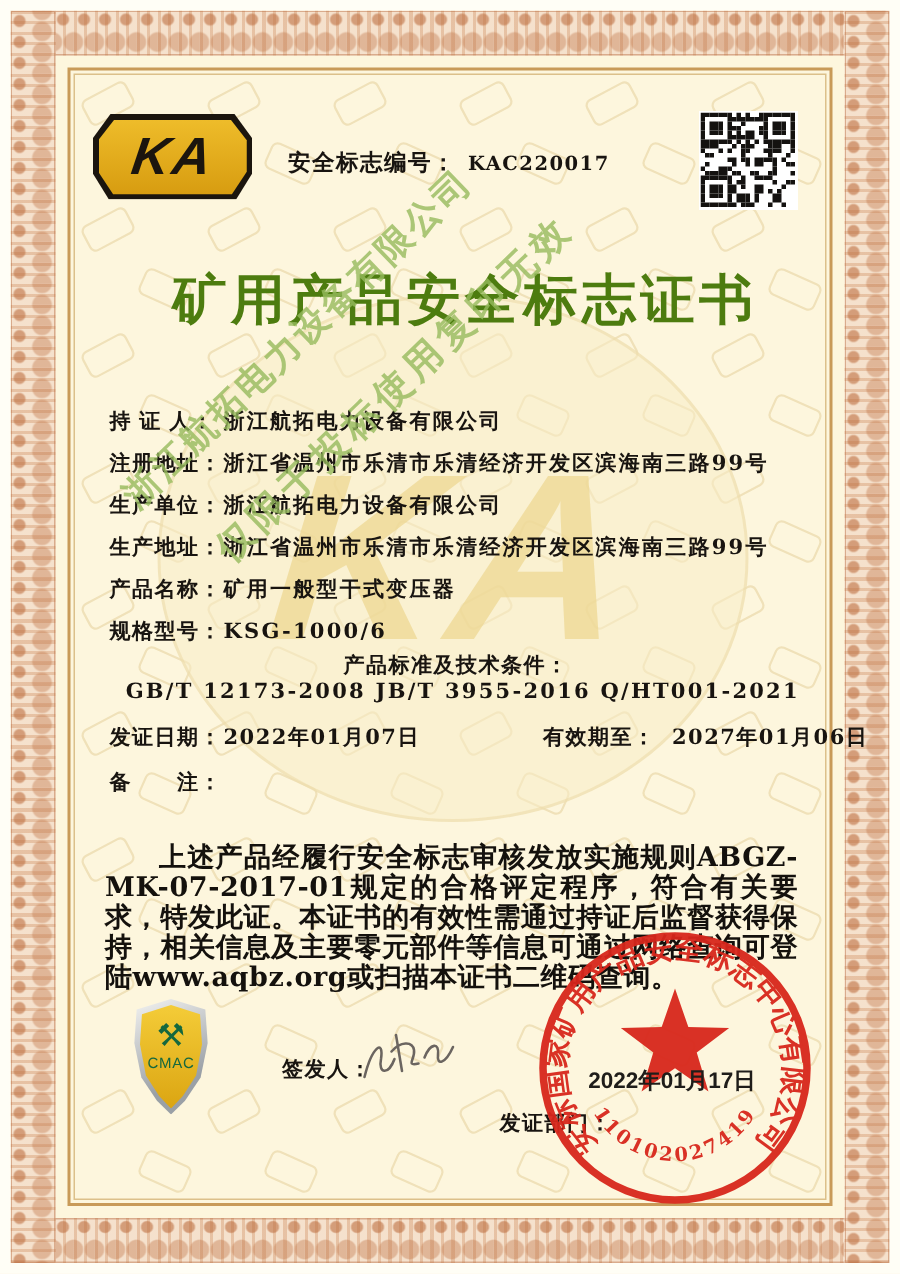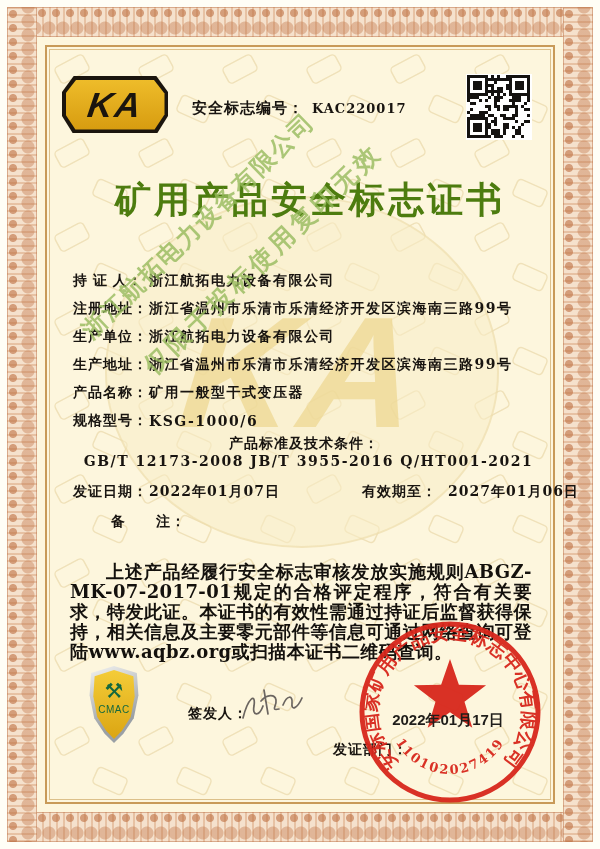--- a/index.html
+++ b/index.html
@@ -65,21 +65,21 @@
   .lab{font-size:14px;font-weight:bold;letter-spacing:1px;flex-shrink:0;}
   .row .lab{min-width:76px;}
   .row.std .lab{min-width:0;margin-right:9px;}
   .val{font-family:"DejaVu Serif",serif;font-weight:bold;font-size:14px;letter-spacing:1.5px;}
   
   .dates{left:73px;top:483px;display:flex;align-items:center;white-space:nowrap;}
   .dates .lab{min-width:76px;}
   .dates .val{letter-spacing:1px;}
   .dates .lab2{margin-left:82px;margin-right:10px;}
   
-  .remark{left:73px;top:513px;display:flex;align-items:center;margin-left:38px;}
+  .remark{left:73px;top:513px;display:flex;align-items:center;}
   
   .statement{left:70px;top:562px;width:462px;font-family:"DejaVu Serif",serif;font-weight:bold;
     font-size:18px;line-height:20px;letter-spacing:.4px;text-align:justify;text-indent:2em;color:#14110d;}
   
   .cmac{left:88px;top:666px;width:52px;height:77px;}
   .cmac-out{position:absolute;inset:0;background:linear-gradient(155deg,#f4f4f2,#9aa0a6 70%);
     clip-path:polygon(50% 0%,94% 9%,97% 38%,88% 68%,68% 88%,50% 100%,32% 88%,12% 68%,3% 38%,6% 9%);}
   .cmac-in{position:absolute;inset:4px;background:linear-gradient(180deg,#f4cc38,#dba512);
     clip-path:polygon(50% 0%,94% 9%,97% 38%,88% 68%,68% 88%,50% 100%,32% 88%,12% 68%,3% 38%,6% 9%);
     display:flex;flex-direction:column;align-items:center;}

